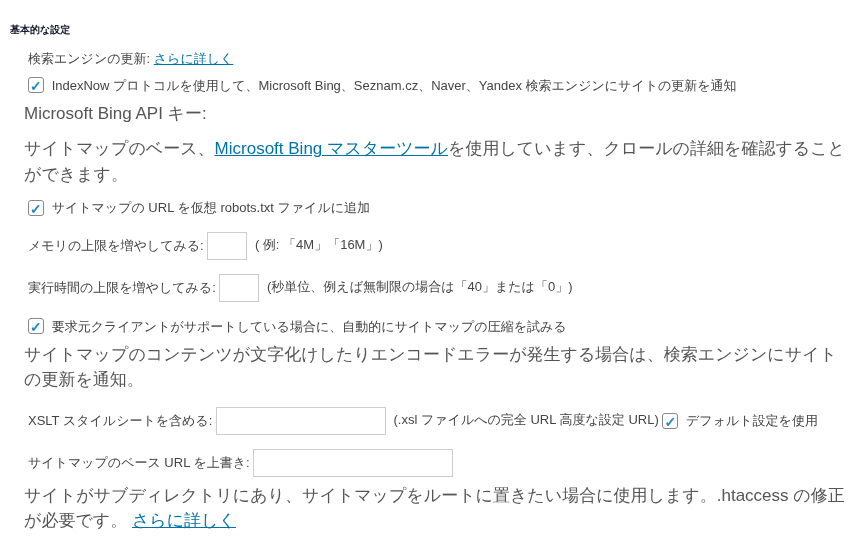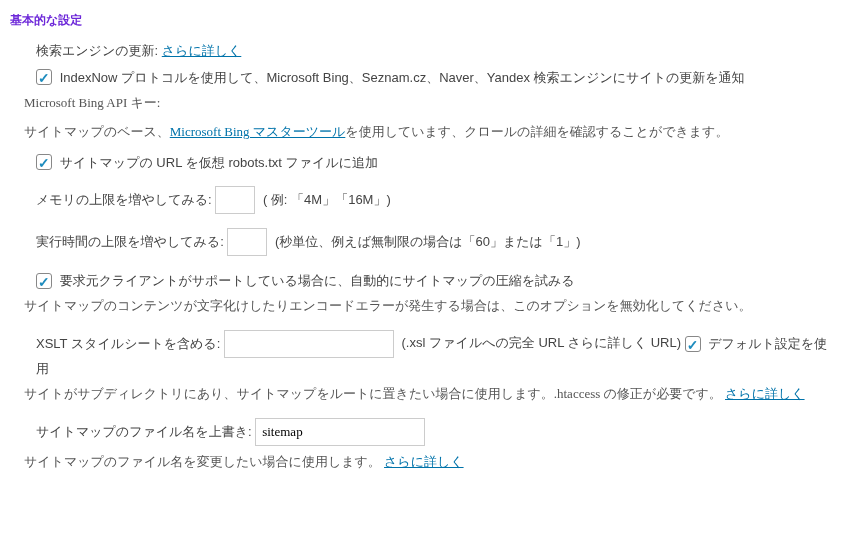--- a/index.html
+++ b/index.html
@@ -6,27 +6,27 @@
     body {
       font-family: "Hiragino Sans", "Meiryo", "MS PGothic", sans-serif;
       font-size: 13px;
       color: #444;
       background: #fff;
       padding: 10px 0 0 10px;
       line-height: 1.5;
     }
     .section-title {
       font-weight: bold;
-      font-size: 12px;
-      margin: 1px 0 12px 0;
-      color: #6d28d9;
+      font-size: 10px;
+      margin: 12px 0 12px 0;
+      color: #0f172a;
     }
     .indent { margin-left: 14px; }
     .row {
-      margin: 6px 12px;
+      margin: 6px 4px;
       display: block;
     }
     .row-label {
       display: inline;
     }
     .link { color: #0073aa; text-decoration: underline; cursor: pointer; }
     .checkbox {
       display: inline-block;
       width: 16px; height: 16px;
       border: 1px solid #888;
@@ -40,23 +40,22 @@
     .checkbox.checked::after {
       content: "✓";
       position: absolute;
       left: 1px; top: -2px;
       color: #1e8cbe;
       font-weight: bold;
       font-size: 14px;
     }
     .desc {
       color: #555;
-      font-size: 13px;
+      font-size: 17px;
       margin: 2px 0 10px 0;
-      font-family: Liberation Serif, serif;
     }
     .text-input {
       border: 1px solid #ccc;
       padding: 4px 6px;
       font-size: 13px;
       height: 28px;
       vertical-align: middle;
     }
     .w-small { width: 40px; }
     .w-med { width: 170px; }
@@ -97,37 +96,41 @@
 
   <div class="row mt">
     <span class="inline-label">メモリの上限を増やしてみる:</span>
     <input class="text-input w-small" value="" style="">
     <span class="after-input">( 例: 「4M」「16M」)</span>
   </div>
 
   <div class="row mt">
     <span class="inline-label">実行時間の上限を増やしてみる:</span>
     <input class="text-input w-small" value="" style="">
-    <span class="after-input">(秒単位、例えば無制限の場合は「60」または「1」)</span>
+    <span class="after-input">(秒単位、例えば無制限の場合は「40」または「0」)</span>
   </div>
 
   <div class="row mt">
     <span class="checkbox checked"></span>
     <span class="inline-label">要求元クライアントがサポートしている場合に、自動的にサイトマップの圧縮を試みる</span>
   </div>
-  <div class="desc">サイトマップのコンテンツが文字化けしたりエンコードエラーが発生する場合は、このオプションを無効化してください。</div>
+  <div class="desc">サイトマップのコンテンツが文字化けしたりエンコードエラーが発生する場合は、検索エンジンにサイトの更新を通知。</div>
 
   <div class="row mt">
     <span class="inline-label">XSLT スタイルシートを含める:</span>
     <input class="text-input w-med" value="" style="">
-    <span class="after-input">(.xsl ファイルへの完全 URL さらに詳しく URL)</span>
+    <span class="after-input">(.xsl ファイルへの完全 URL 高度な設定 URL)</span>
     <span class="checkbox checked"></span>
     <span class="inline-label">デフォルト設定を使用</span>
   </div>
 
+  <div class="row mt">
+    <span class="inline-label">サイトマップのベース URL を上書き:</span>
+    <input class="text-input w-base" value="" style="">
+  </div>
   <div class="desc">
     <span>サイトがサブディレクトリにあり、サイトマップをルートに置きたい場合に使用します。.htaccess の修正が必要です。 </span><span class="link">さらに詳しく</span>
   </div>
 
   <div class="row mt">
     <span class="inline-label">サイトマップのファイル名を上書き:</span>
     <input class="text-input w-file" value="sitemap" style="">
   </div>
   <div class="desc">
     <span>サイトマップのファイル名を変更したい場合に使用します。 </span><span class="link">さらに詳しく</span>

